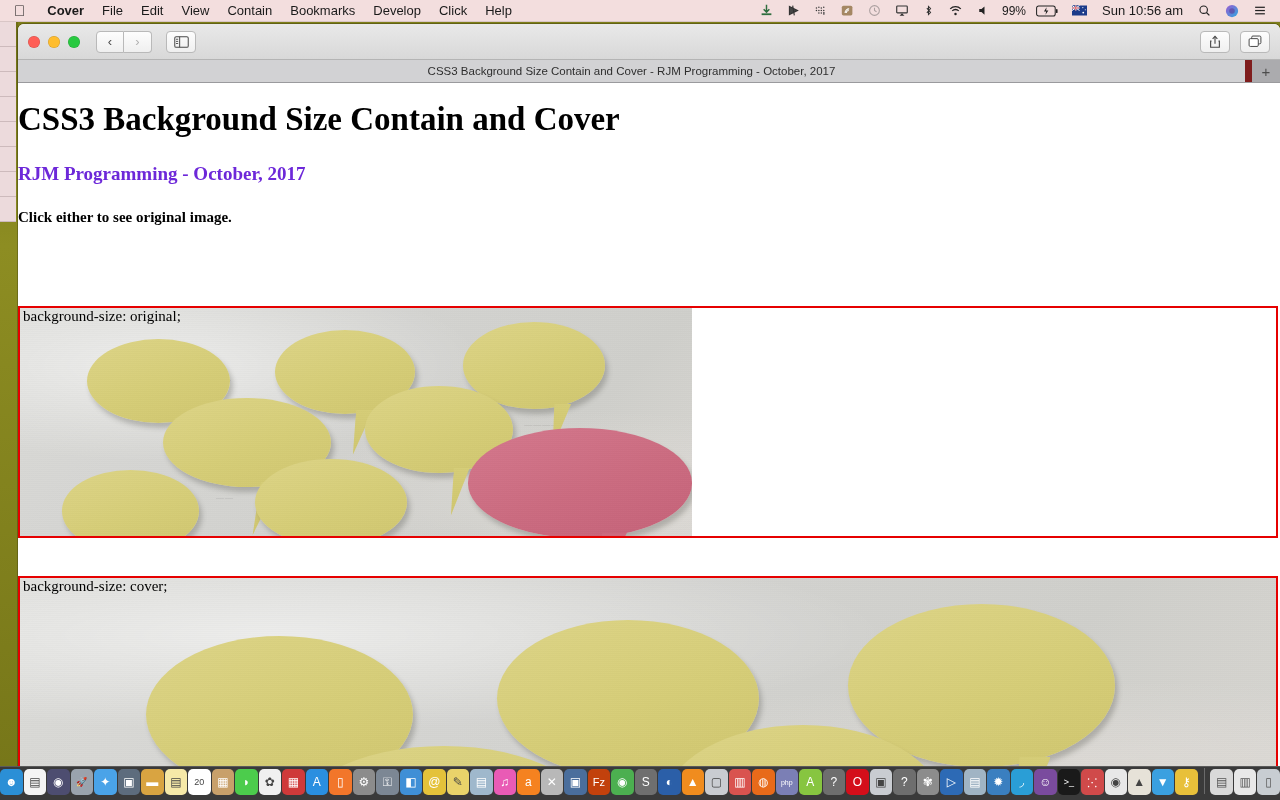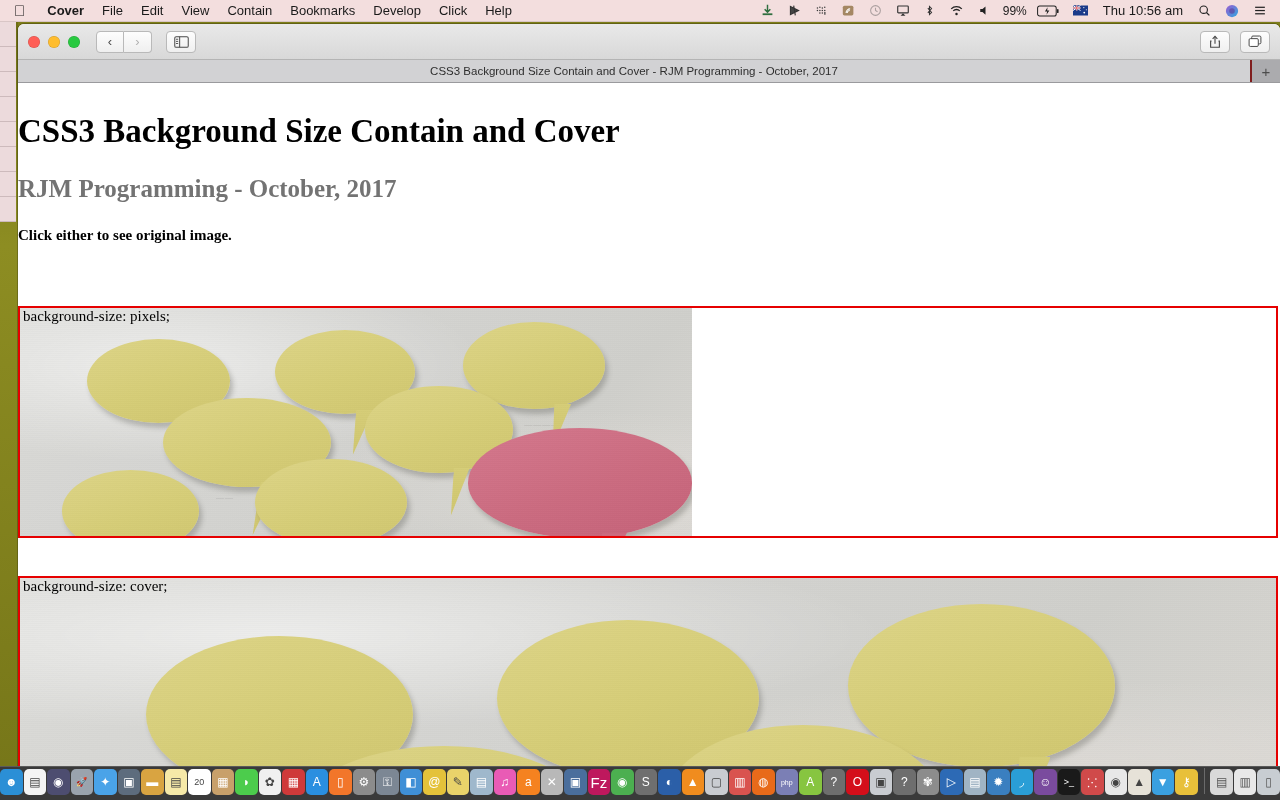--- a/index.html
+++ b/index.html
@@ -92,44 +92,44 @@
   .urlbar .reload { position: absolute; right: 7px; font-size: 13px; color: #5a5a5a; }
   .tb-right { margin-left: auto; display: flex; gap: 10px; align-items: center; }
 
   
   .tabbar {
     height: 23px; width: 100%; display: flex; align-items: stretch;
     background: #ababae; border-bottom: 1px solid #9a9a9d;
   }
   .tab {
     flex: 1; display: flex; align-items: center; justify-content: center;
-    font-size: 11.5px; color: #2e2e2e; border-right: 2px solid #7f1d1d;
+    font-size: 11.5px; color: #2e2e2e; border-right: 7px solid #7f1d1d;
     overflow: hidden; white-space: nowrap;
   }
   .tab.active { background: #d2d2d4; }
   .tab.inactive { background: #ababae; }
   .newtab {
     width: 28px; display: flex; align-items: center; justify-content: center;
     font-size: 15px; color: #4c4c4c; background: #ababae;
   }
 
   
   .page {
     background: #fff; width: 100%; height: calc(744px - 36px - 23px);
     padding: 0 0 0 0; overflow: hidden; position: relative;
   }
   .page-inner { padding: 18px 0 0 0; }
   h1.title {
     font-family: "Liberation Serif", serif; font-weight: bold;
-    font-size: 33px; color: #000; margin: 12px 0 0 0; padding: 0 11px 0 0;
+    font-size: 33px; color: #000; margin: 0 0 0 0; padding: 0 11px 0 0;
     line-height: 1.1;
   }
   h3.sub {
     font-family: "Liberation Serif", serif; font-weight: bold;
-    font-size: 25px; color: #737373; margin: 26px 0 0 0;
+    font-size: 19px; color: #6d28d9; margin: 26px 0 0 0;
   }
   h4.hint {
     font-family: "Liberation Serif", serif; font-weight: bold;
     font-size: 15px; color: #000; margin: 24px 0 0 0;
   }
 
   .demo-box {
     position: absolute; left: 0px; width: 1260px;
     border: 2px solid #e60000; background: #fff; overflow: hidden;
   }
@@ -298,21 +298,21 @@
             <rect width="18" height="12" fill="#1b3b8a"></rect>
             <rect width="9" height="6" fill="#1b3b8a"></rect>
             <path d="M0 0 L9 6 M9 0 L0 6" stroke="#fff" stroke-width="1.2"></path>
             <path d="M4.5 0v6 M0 3h9" stroke="#fff" stroke-width="1.6"></path>
             <path d="M4.5 0v6 M0 3h9" stroke="#d8262c" stroke-width=".8"></path>
             <circle cx="13.5" cy="8.5" r="1.1" fill="#fff"></circle>
             <circle cx="13" cy="2.5" r=".7" fill="#fff"></circle>
             <circle cx="16" cy="5" r=".6" fill="#fff"></circle>
           </svg>
       </span>
-      <span class="clock">Thu 10:56 am</span>
+      <span class="clock">Sun 10:56 am</span>
       <span class="si">
         <svg width="13" height="13" viewBox="0 0 16 16">
             <circle cx="7" cy="7" r="4.6" stroke="#222" stroke-width="1.4" fill="none"></circle>
             <path d="M10.4 10.4 L14 14" stroke="#222" stroke-width="1.5"></path>
           </svg>
       </span>
       <span class="si">
         <svg width="14" height="14" viewBox="0 0 16 16">
             <defs>
               <linearGradient id="sg" x1="0" y1="0" x2="1" y2="1">
@@ -419,21 +419,21 @@
               <div class="head"></div>
             </div>
             <div class="bub y" style="left: 235.283px; top: 151.253px; width: 151.253px; height: 86.8305px;">
               <div class="head"></div>
             </div>
             <div class="bub p" style="left: 448.157px; top: 120.442px; width: 224.079px; height: 109.238px;">
               <div class="head"></div>
               <div style="position: absolute; left: 128.845px; top: 104.197px; width: 24.6486px; height: 58.8206px; background: linear-gradient(rgb(203, 107, 128), rgb(198, 96, 120)); clip-path: polygon(0% 0%, 100% 0%, 18% 100%); transform: skewX(-10deg); filter: drop-shadow(rgba(90, 90, 85, 0.3) 3px 4px 3px);"></div>
             </div>
           </div>
-        <div class="box-label">background-size: pixels;</div>
+        <div class="box-label">background-size: original;</div>
       </div>
 
       <div class="demo-box" id="box-cover">
         <div class="art" id="art-cover" style="width: 1256px; height: 228px;">
             <div style="position: absolute; left: 0px; top: 0px; width: 1256px; height: 426.349px;">
               <div class="ghost" style="left: 345.688px; top: 125.705px; font-size: 13.618px;">———</div>
               <div class="ghost" style="left: 900.884px; top: 117.324px; font-size: 15.7131px;">with scanning then to</div>
               <div class="bub y" style="left: 125.705px; top: 57.6147px; width: 267.123px; height: 157.131px;">
                 <div class="head"></div>
               </div>
@@ -476,21 +476,21 @@
       <div class="dock-item" style="background: rgb(140, 140, 140); color: rgb(255, 255, 255); font-size: 12px;">⚙</div>
       <div class="dock-item" style="background: rgb(124, 135, 148); color: rgb(255, 255, 255); font-size: 12px;">⚿</div>
       <div class="dock-item" style="background: rgb(63, 143, 214); color: rgb(255, 255, 255); font-size: 12px;">◧</div>
       <div class="dock-item" style="background: rgb(228, 194, 58); color: rgb(255, 255, 255); font-size: 12px;">@</div>
       <div class="dock-item" style="background: rgb(233, 211, 106); color: rgb(68, 68, 68); font-size: 12px;">✎</div>
       <div class="dock-item" style="background: rgb(159, 184, 204); color: rgb(255, 255, 255); font-size: 12px;">▤</div>
       <div class="dock-item" style="background: rgb(233, 91, 181); color: rgb(255, 255, 255); font-size: 12px;">♫</div>
       <div class="dock-item dot" style="background: rgb(245, 130, 32); color: rgb(255, 255, 255); font-size: 12px;">a</div>
       <div class="dock-item" style="background: rgb(184, 184, 184); color: rgb(255, 255, 255); font-size: 12px;">✕</div>
       <div class="dock-item" style="background: rgb(74, 110, 156); color: rgb(255, 255, 255); font-size: 12px;">▣</div>
-      <div class="dock-item dot" style="background: #be185d; color: rgb(255, 255, 255); font-size: 15px;">Fz</div>
+      <div class="dock-item dot" style="background: #c2410c; color: rgb(255, 255, 255); font-size: 11px;">Fz</div>
       <div class="dock-item" style="background: rgb(76, 175, 80); color: rgb(255, 255, 255); font-size: 12px;">◉</div>
       <div class="dock-item" style="background: rgb(111, 111, 111); color: rgb(255, 255, 255); font-size: 12px;">S</div>
       <div class="dock-item" style="background: rgb(43, 95, 168); color: rgb(255, 255, 255); font-size: 12px;">◐</div>
       <div class="dock-item" style="background: rgb(240, 140, 30); color: rgb(255, 255, 255); font-size: 12px;">▲</div>
       <div class="dock-item dot" style="background: rgb(201, 204, 209); color: rgb(68, 68, 68); font-size: 12px;">▢</div>
       <div class="dock-item" style="background: rgb(217, 83, 79); color: rgb(255, 255, 255); font-size: 12px;">▥</div>
       <div class="dock-item" style="background: rgb(232, 106, 26); color: rgb(255, 255, 255); font-size: 12px;">◍</div>
       <div class="dock-item" style="background: rgb(123, 127, 181); color: rgb(255, 255, 255); font-size: 7px;">php</div>
       <div class="dock-item dot" style="background: rgb(135, 197, 64); color: rgb(255, 255, 255); font-size: 12px;">A</div>
       <div class="dock-item" style="background: rgb(110, 110, 110); color: rgb(255, 255, 255); font-size: 12px;">?</div>

